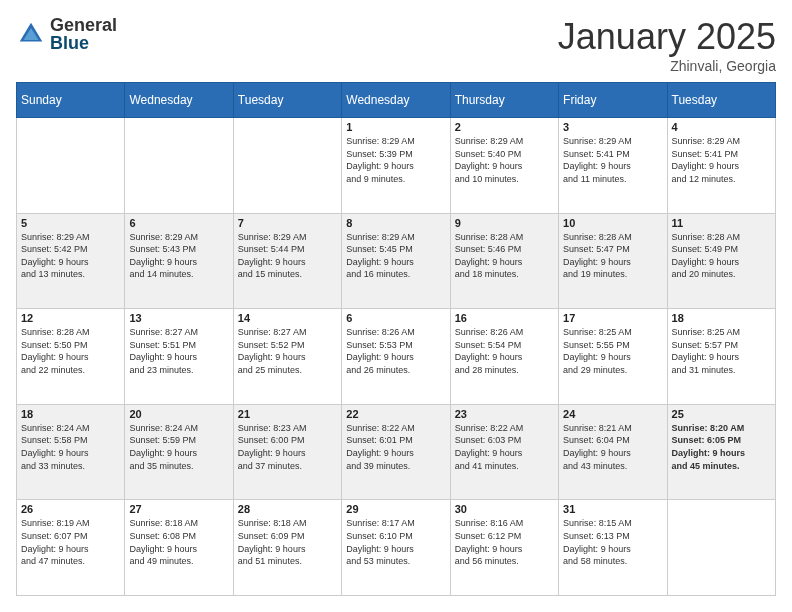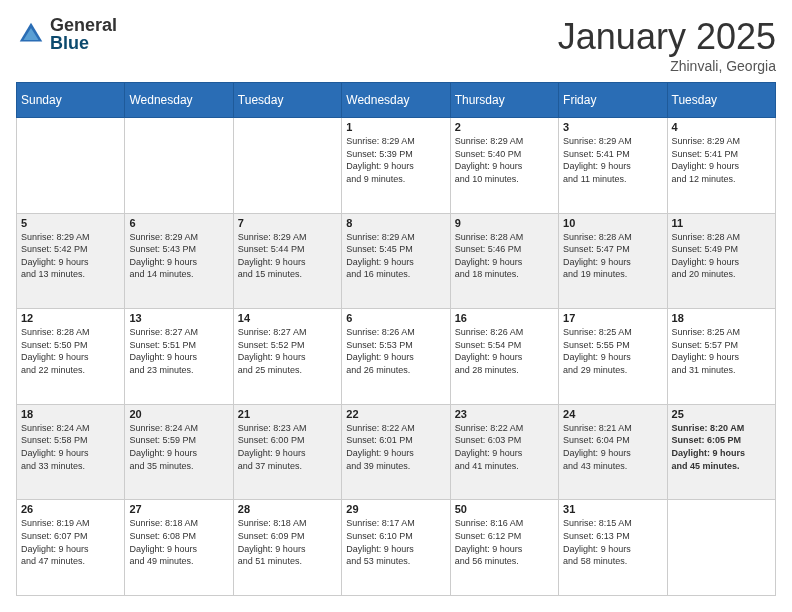--- a/index.html
+++ b/index.html
@@ -341,21 +341,21 @@
 and 51 minutes.</div>
           </td>
           <td>
             <span class="day-num">29</span>
             <div class="day-info" style="white-space: pre-line;">Sunrise: 8:17 AM
 Sunset: 6:10 PM
 Daylight: 9 hours
 and 53 minutes.</div>
           </td>
           <td>
-            <span class="day-num">50</span>
+            <span class="day-num">30</span>
             <div class="day-info" style="white-space: pre-line;">Sunrise: 8:16 AM
 Sunset: 6:12 PM
 Daylight: 9 hours
 and 56 minutes.</div>
           </td>
           <td>
             <span class="day-num">31</span>
             <div class="day-info" style="white-space: pre-line;">Sunrise: 8:15 AM
 Sunset: 6:13 PM
 Daylight: 9 hours

